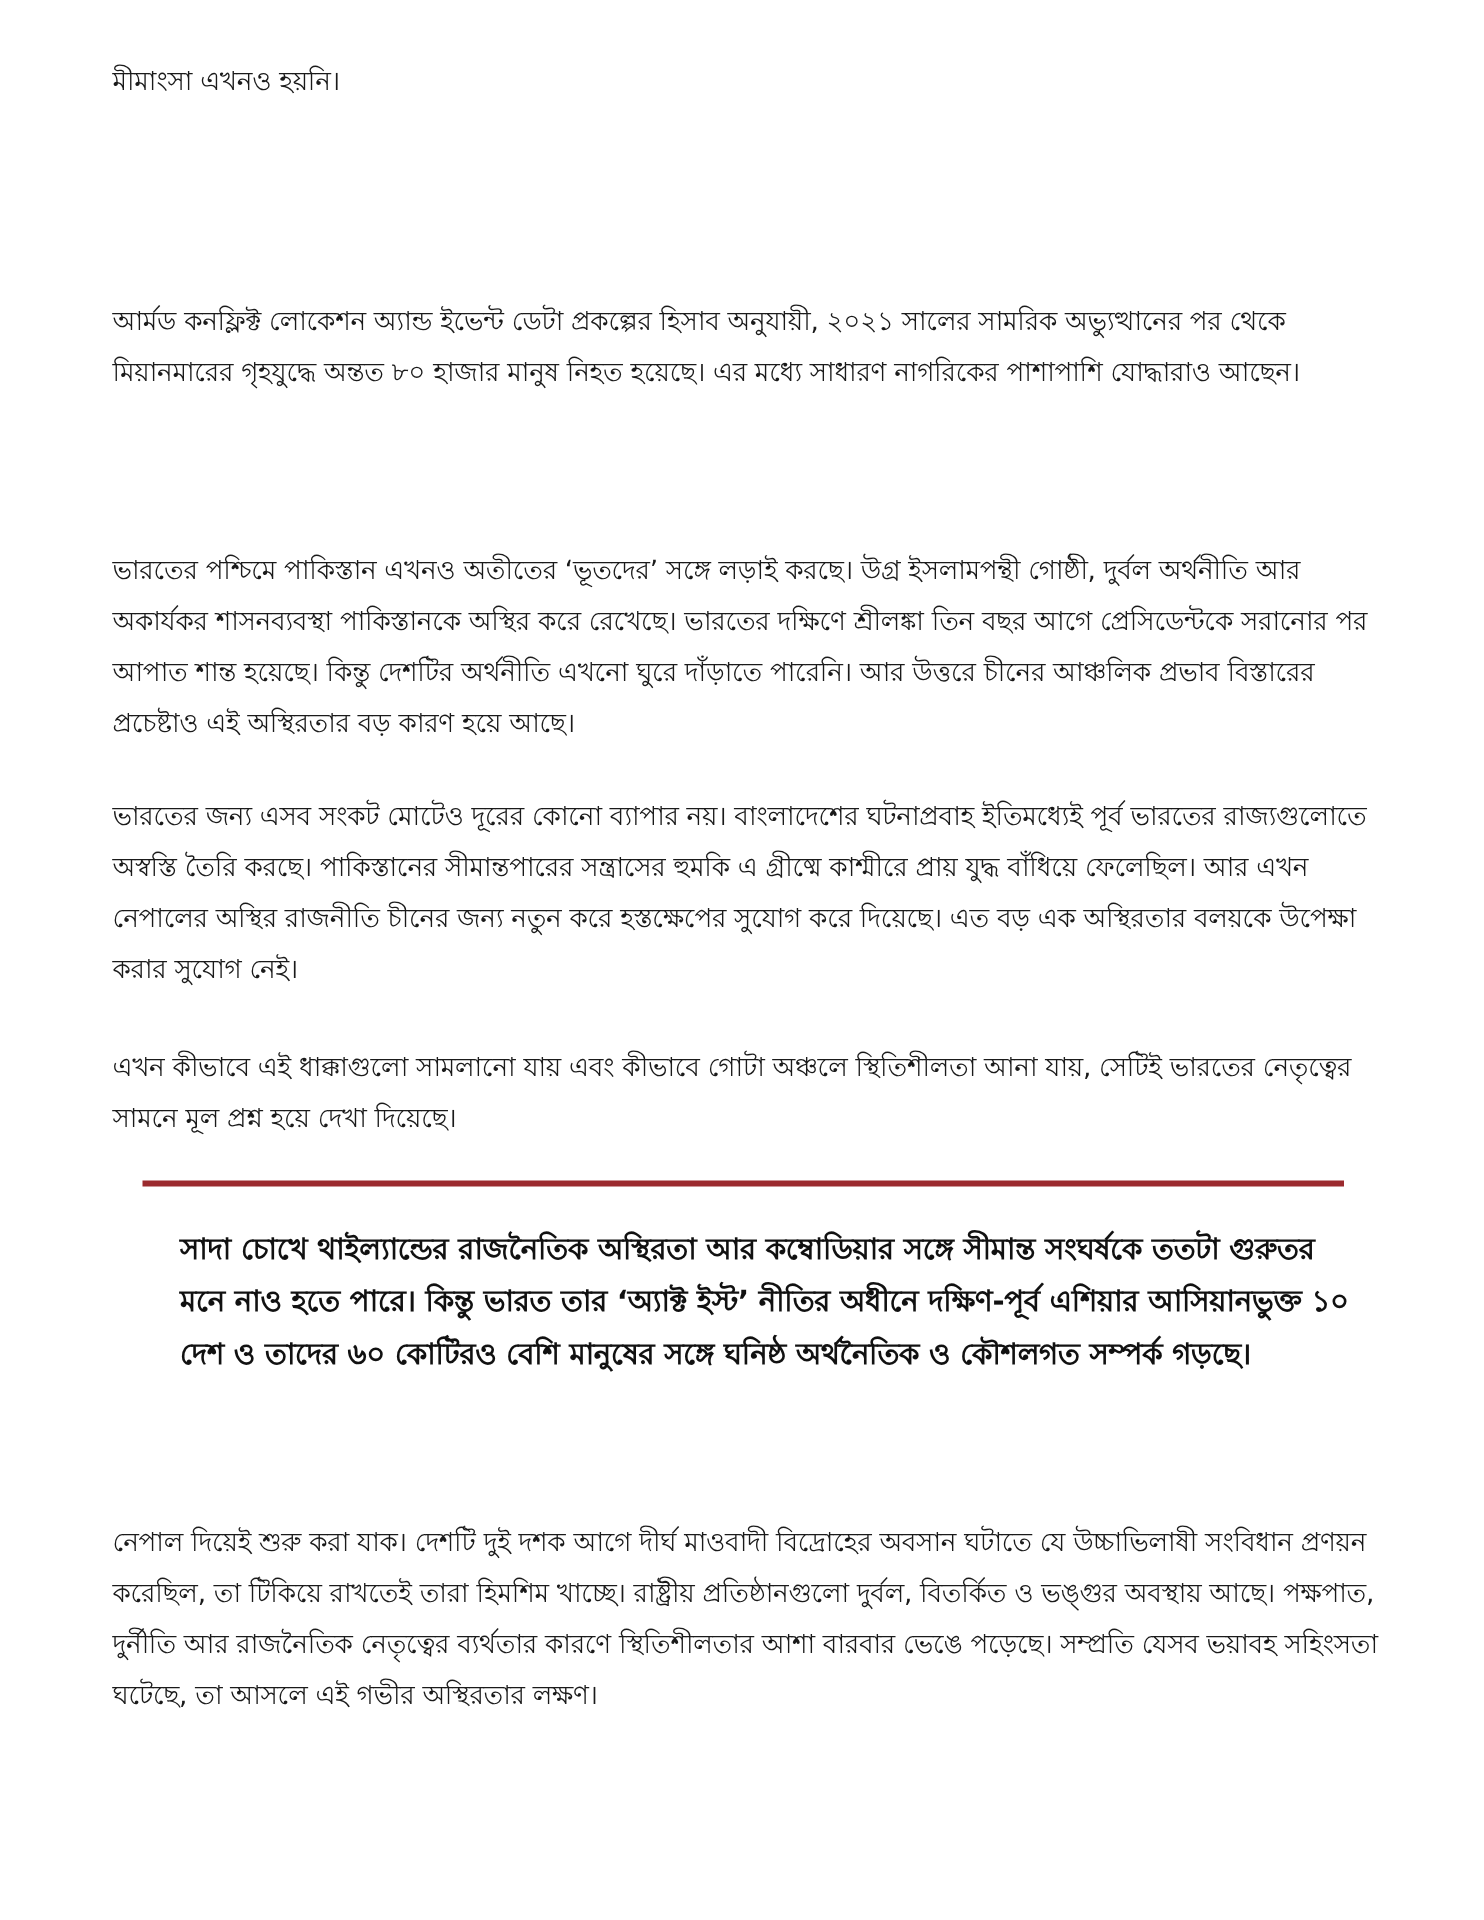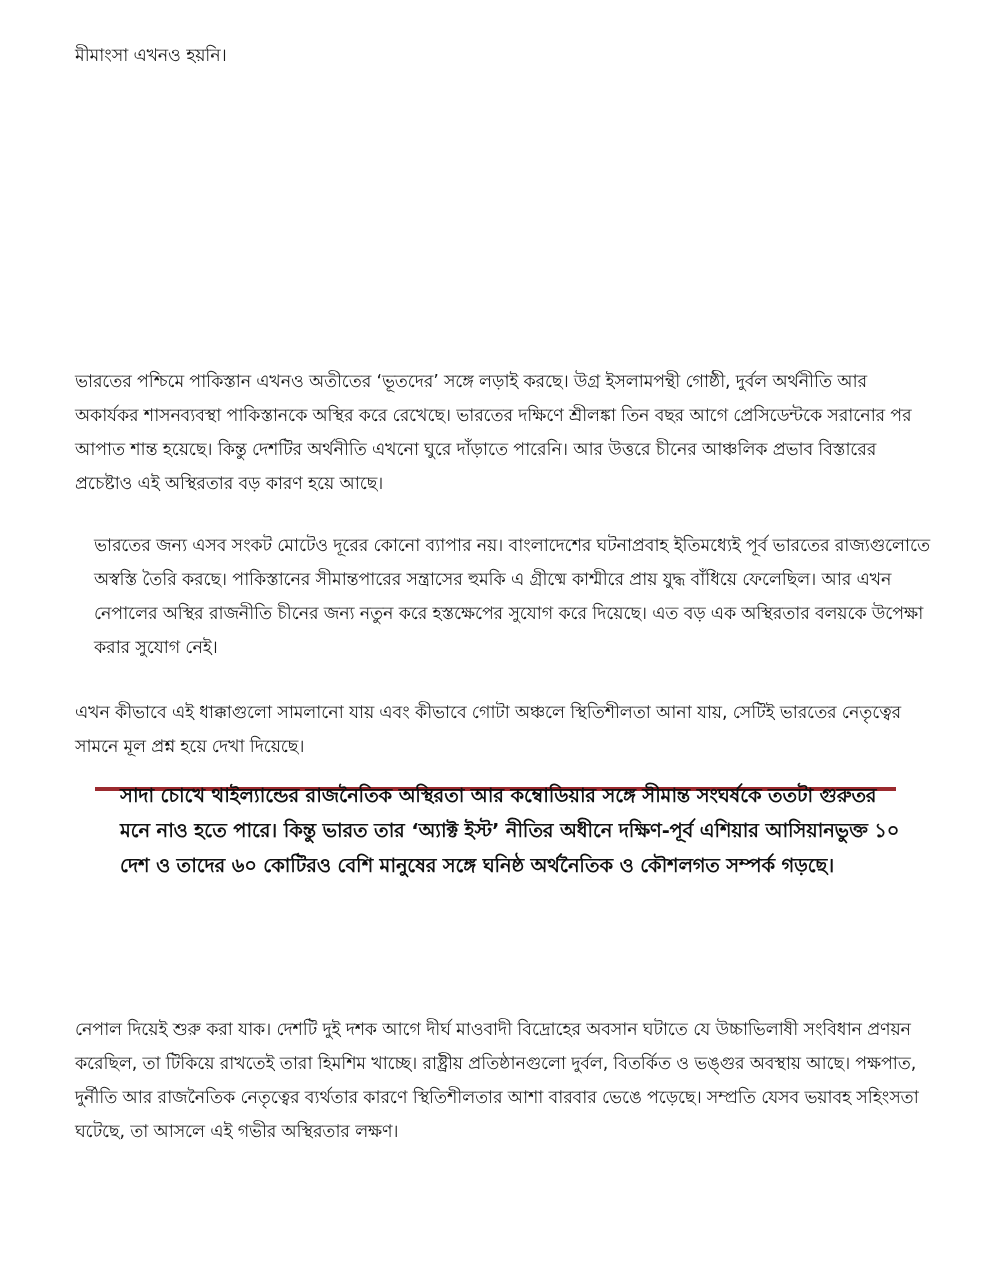--- a/index.html
+++ b/index.html
@@ -23,22 +23,23 @@
   .divider {
     position: absolute; left: 95px; top: 787px; width: 801px; height: 4px;
     background: #9b2a2e;
   }
 </style>
 </head>
 <body>
 
 <div class="page">
   <p class="para" style="top:38px;">মীমাংসা এখনও হয়নি।</p>
+  <p class="para" style="top:198px;">আর্মড কনফ্লিক্ট লোকেশন অ্যান্ড ইভেন্ট ডেটা প্রকল্পের হিসাব অনুযায়ী, ২০২১ সালের সামরিক অভ্যুত্থানের পর থেকে মিয়ানমারের গৃহযুদ্ধে অন্তত ৮০ হাজার মানুষ নিহত হয়েছে। এর মধ্যে সাধারণ নাগরিকের পাশাপাশি যোদ্ধারাও আছেন।</p>
   <p class="para" style="top:364px;">ভারতের পশ্চিমে পাকিস্তান এখনও অতীতের ‘ভূতদের’ সঙ্গে লড়াই করছে। উগ্র ইসলামপন্থী গোষ্ঠী, দুর্বল অর্থনীতি আর অকার্যকর শাসনব্যবস্থা পাকিস্তানকে অস্থির করে রেখেছে। ভারতের দক্ষিণে শ্রীলঙ্কা তিন বছর আগে প্রেসিডেন্টকে সরানোর পর আপাত শান্ত হয়েছে। কিন্তু দেশটির অর্থনীতি এখনো ঘুরে দাঁড়াতে পারেনি। আর উত্তরে চীনের আঞ্চলিক প্রভাব বিস্তারের প্রচেষ্টাও এই অস্থিরতার বড় কারণ হয়ে আছে।</p>
-  <p class="para" style="top:528px;margin-left:19px;">ভারতের জন্য এসব সংকট মোটেও দূরের কোনো ব্যাপার নয়। বাংলাদেশের ঘটনাপ্রবাহ ইতিমধ্যেই পূর্ব ভারতের রাজ্যগুলোতে অস্বস্তি তৈরি করছে। পাকিস্তানের সীমান্তপারের সন্ত্রাসের হুমকি এ গ্রীষ্মে কাশ্মীরে প্রায় যুদ্ধ বাঁধিয়ে ফেলেছিল। আর এখন নেপালের অস্থির রাজনীতি চীনের জন্য নতুন করে হস্তক্ষেপের সুযোগ করে দিয়েছে। এত বড় এক অস্থিরতার বলয়কে উপেক্ষা করার সুযোগ নেই।</p>
+  <p class="para" style="top:528px;">ভারতের জন্য এসব সংকট মোটেও দূরের কোনো ব্যাপার নয়। বাংলাদেশের ঘটনাপ্রবাহ ইতিমধ্যেই পূর্ব ভারতের রাজ্যগুলোতে অস্বস্তি তৈরি করছে। পাকিস্তানের সীমান্তপারের সন্ত্রাসের হুমকি এ গ্রীষ্মে কাশ্মীরে প্রায় যুদ্ধ বাঁধিয়ে ফেলেছিল। আর এখন নেপালের অস্থির রাজনীতি চীনের জন্য নতুন করে হস্তক্ষেপের সুযোগ করে দিয়েছে। এত বড় এক অস্থিরতার বলয়কে উপেক্ষা করার সুযোগ নেই।</p>
   <p class="para" style="top:695px;">এখন কীভাবে এই ধাক্কাগুলো সামলানো যায় এবং কীভাবে গোটা অঞ্চলে স্থিতিশীলতা আনা যায়, সেটিই ভারতের নেতৃত্বের সামনে মূল প্রশ্ন হয়ে দেখা দিয়েছে।</p>
 
   <div class="divider" style="background: rgb(155, 42, 46);"></div>
 
-  <p class="quote" style="top:778px;">সাদা চোখে থাইল্যান্ডের রাজনৈতিক অস্থিরতা আর কম্বোডিয়ার সঙ্গে সীমান্ত সংঘর্ষকে ততটা গুরুতর মনে নাও হতে পারে। কিন্তু ভারত তার ‘অ্যাক্ট ইস্ট’ নীতির অধীনে দক্ষিণ-পূর্ব এশিয়ার আসিয়ানভুক্ত ১০ দেশ ও তাদের ৬০ কোটিরও বেশি মানুষের সঙ্গে ঘনিষ্ঠ অর্থনৈতিক ও কৌশলগত সম্পর্ক গড়ছে।</p>
+  <p class="quote" style="top:815px;">সাদা চোখে থাইল্যান্ডের রাজনৈতিক অস্থিরতা আর কম্বোডিয়ার সঙ্গে সীমান্ত সংঘর্ষকে ততটা গুরুতর মনে নাও হতে পারে। কিন্তু ভারত তার ‘অ্যাক্ট ইস্ট’ নীতির অধীনে দক্ষিণ-পূর্ব এশিয়ার আসিয়ানভুক্ত ১০ দেশ ও তাদের ৬০ কোটিরও বেশি মানুষের সঙ্গে ঘনিষ্ঠ অর্থনৈতিক ও কৌশলগত সম্পর্ক গড়ছে।</p>
 
   <p class="para" style="top:1012px;">নেপাল দিয়েই শুরু করা যাক। দেশটি দুই দশক আগে দীর্ঘ মাওবাদী বিদ্রোহের অবসান ঘটাতে যে উচ্চাভিলাষী সংবিধান প্রণয়ন করেছিল, তা টিকিয়ে রাখতেই তারা হিমশিম খাচ্ছে। রাষ্ট্রীয় প্রতিষ্ঠানগুলো দুর্বল, বিতর্কিত ও ভঙ্গুর অবস্থায় আছে। পক্ষপাত, দুর্নীতি আর রাজনৈতিক নেতৃত্বের ব্যর্থতার কারণে স্থিতিশীলতার আশা বারবার ভেঙে পড়েছে। সম্প্রতি যেসব ভয়াবহ সহিংসতা ঘটেছে, তা আসলে এই গভীর অস্থিরতার লক্ষণ।</p>
 </div>
 
 </body></html>

